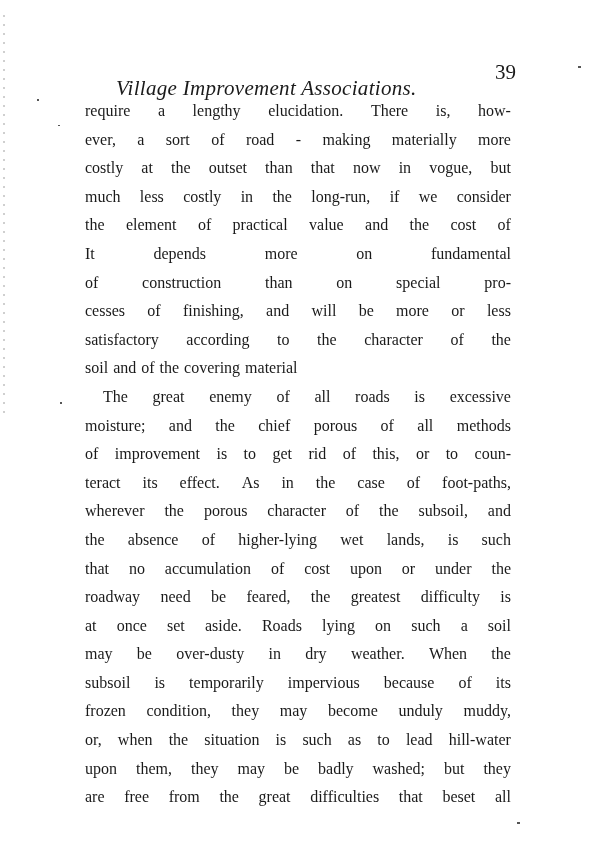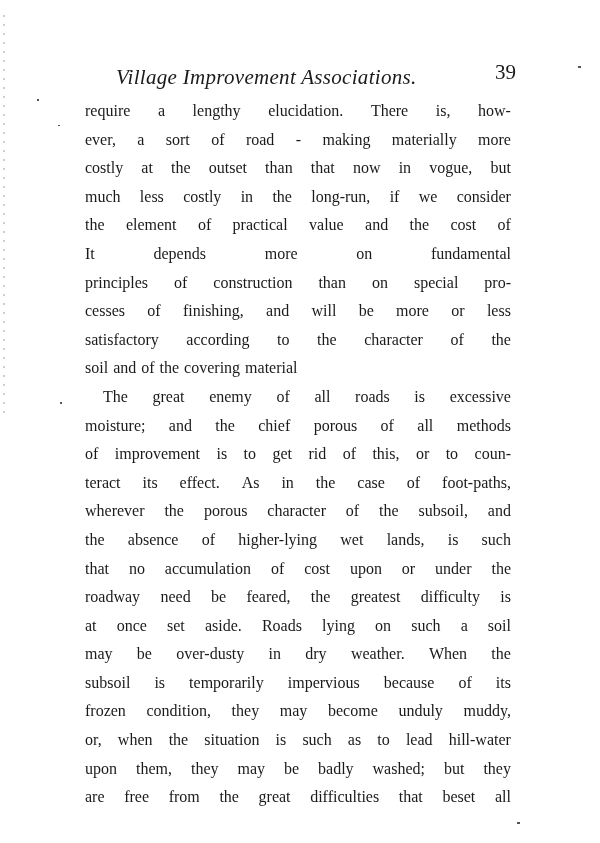--- a/index.html
+++ b/index.html
@@ -27,21 +27,21 @@
       width: 400px;
       height: 34px;
       font-size: 21px;
       line-height: 34px;
     }
     .running-title {
       font-style: italic;
       letter-spacing: 0.3px;
       position: absolute;
       left: 0;
-      top: 5px;
+      top: 16px;
       white-space: nowrap;
     }
     .page-number {
       position: absolute;
       right: 0;
       top: 0;
       font-size: 21px;
       text-align: center;
     }
     .body-text {
@@ -161,21 +161,20 @@
         <span class="w">of</span>
       </div>
     <div class="line">
         <span class="w">It</span>
         <span class="w">depends</span>
         <span class="w">more</span>
         <span class="w">on</span>
         <span class="w">fundamental</span>
       </div>
     <div class="line">
-        <span class="w">principles</span>
         <span class="w">of</span>
         <span class="w">construction</span>
         <span class="w">than</span>
         <span class="w">on</span>
         <span class="w">special</span>
         <span class="w">pro-</span>
       </div>
     <div class="line">
         <span class="w">cesses</span>
         <span class="w">of</span>

